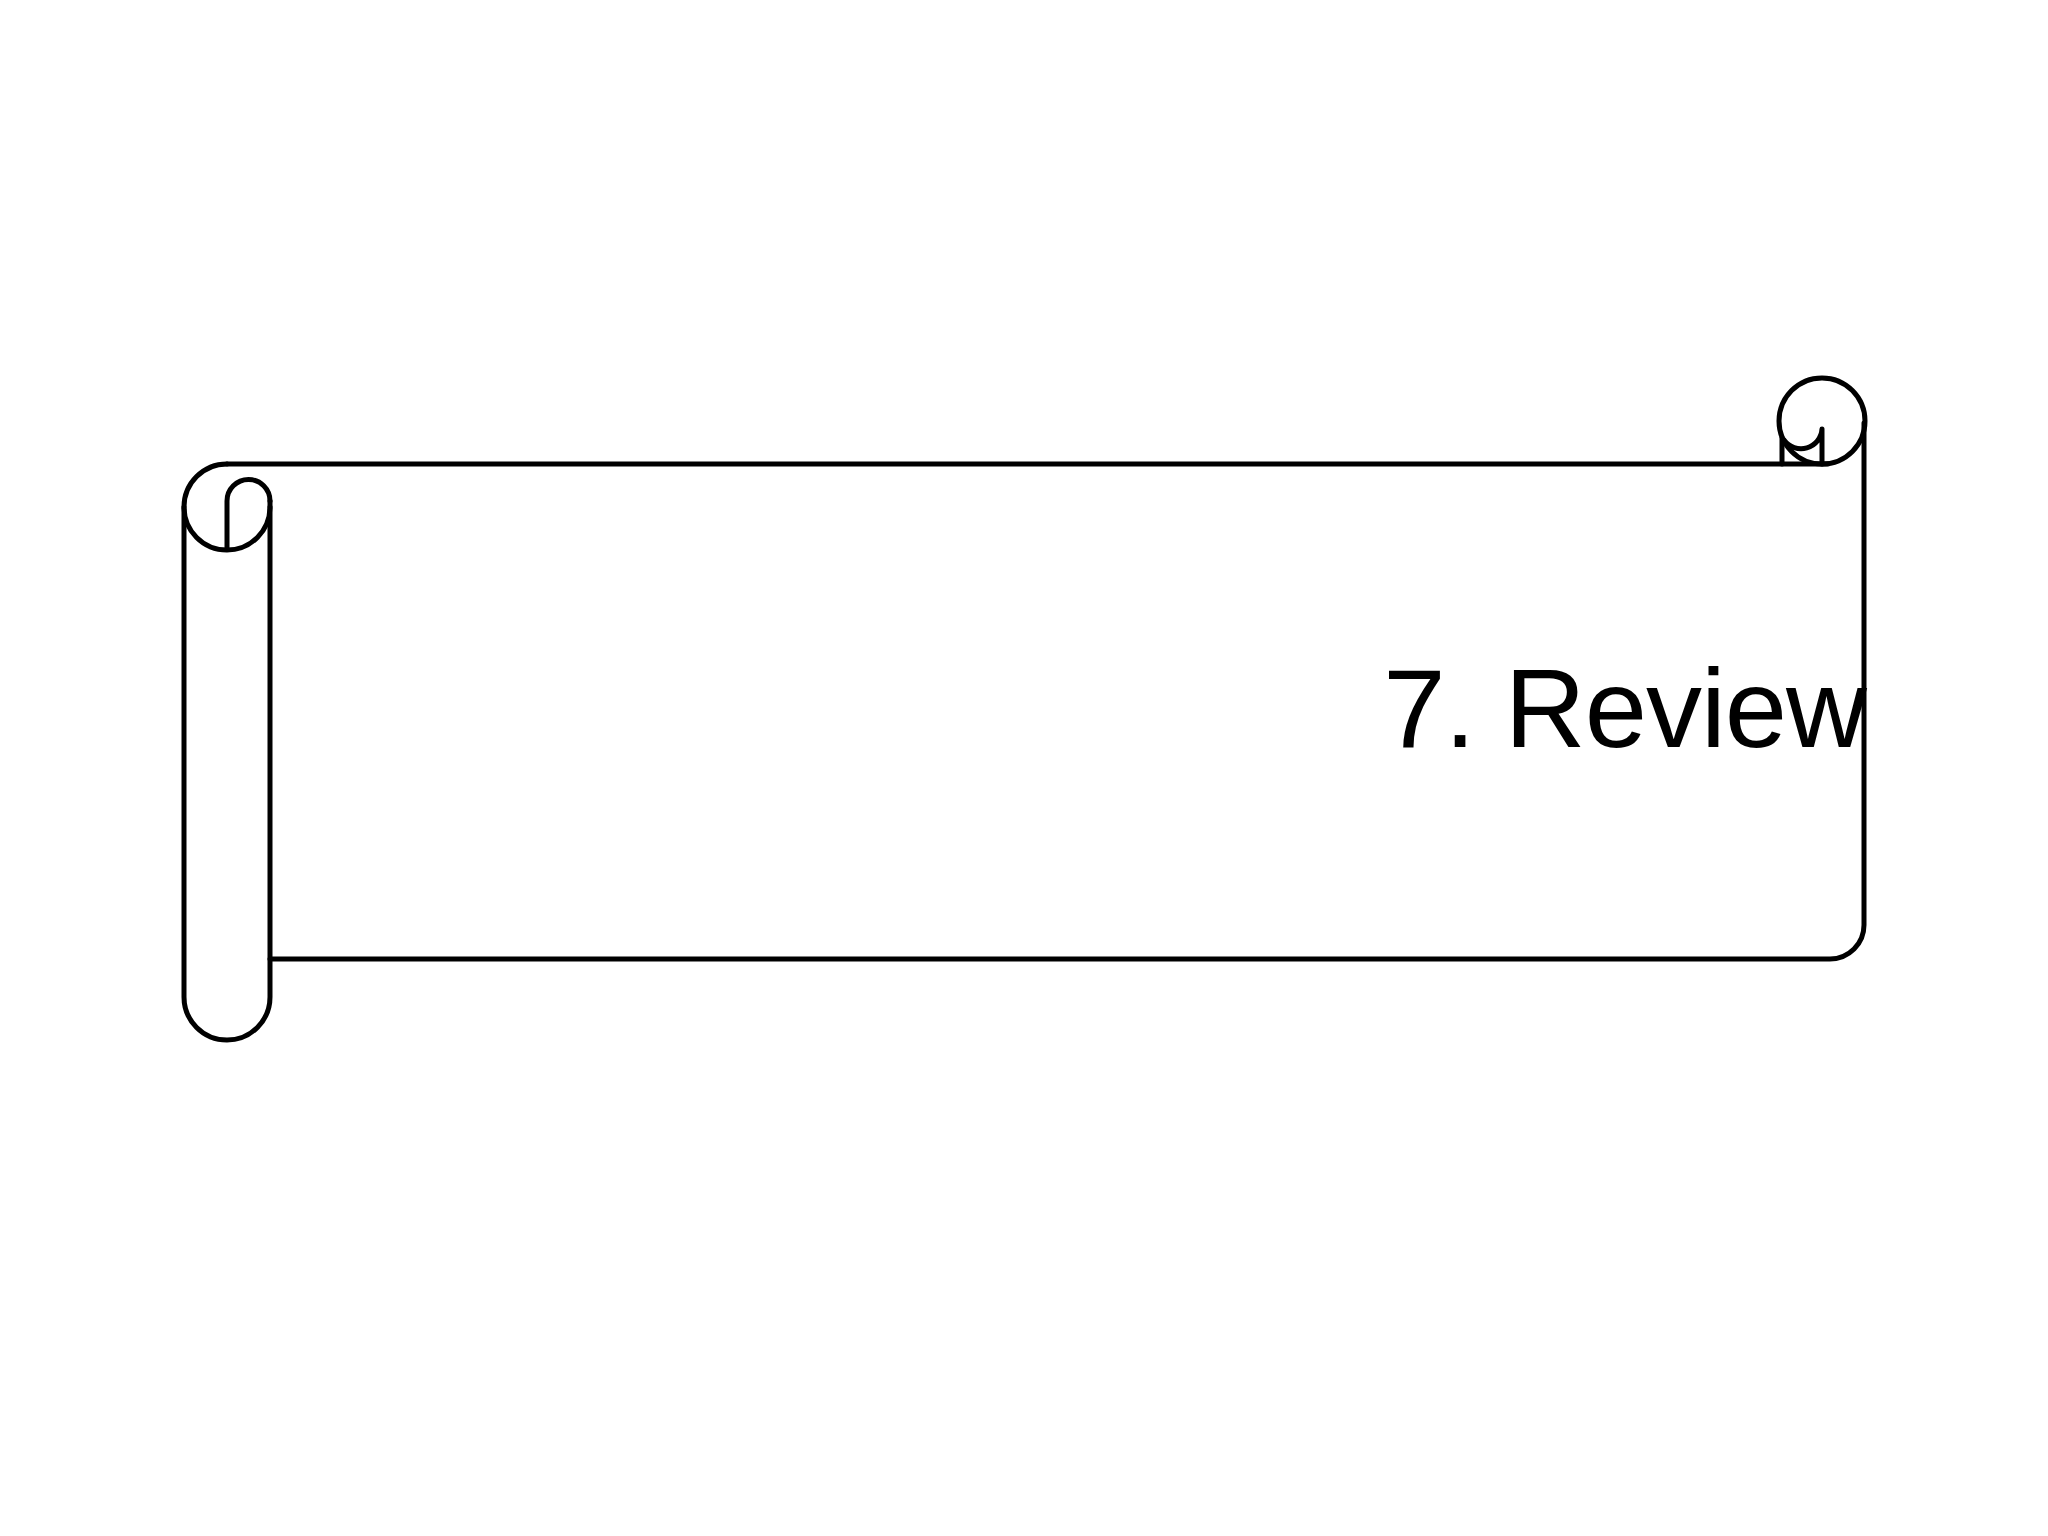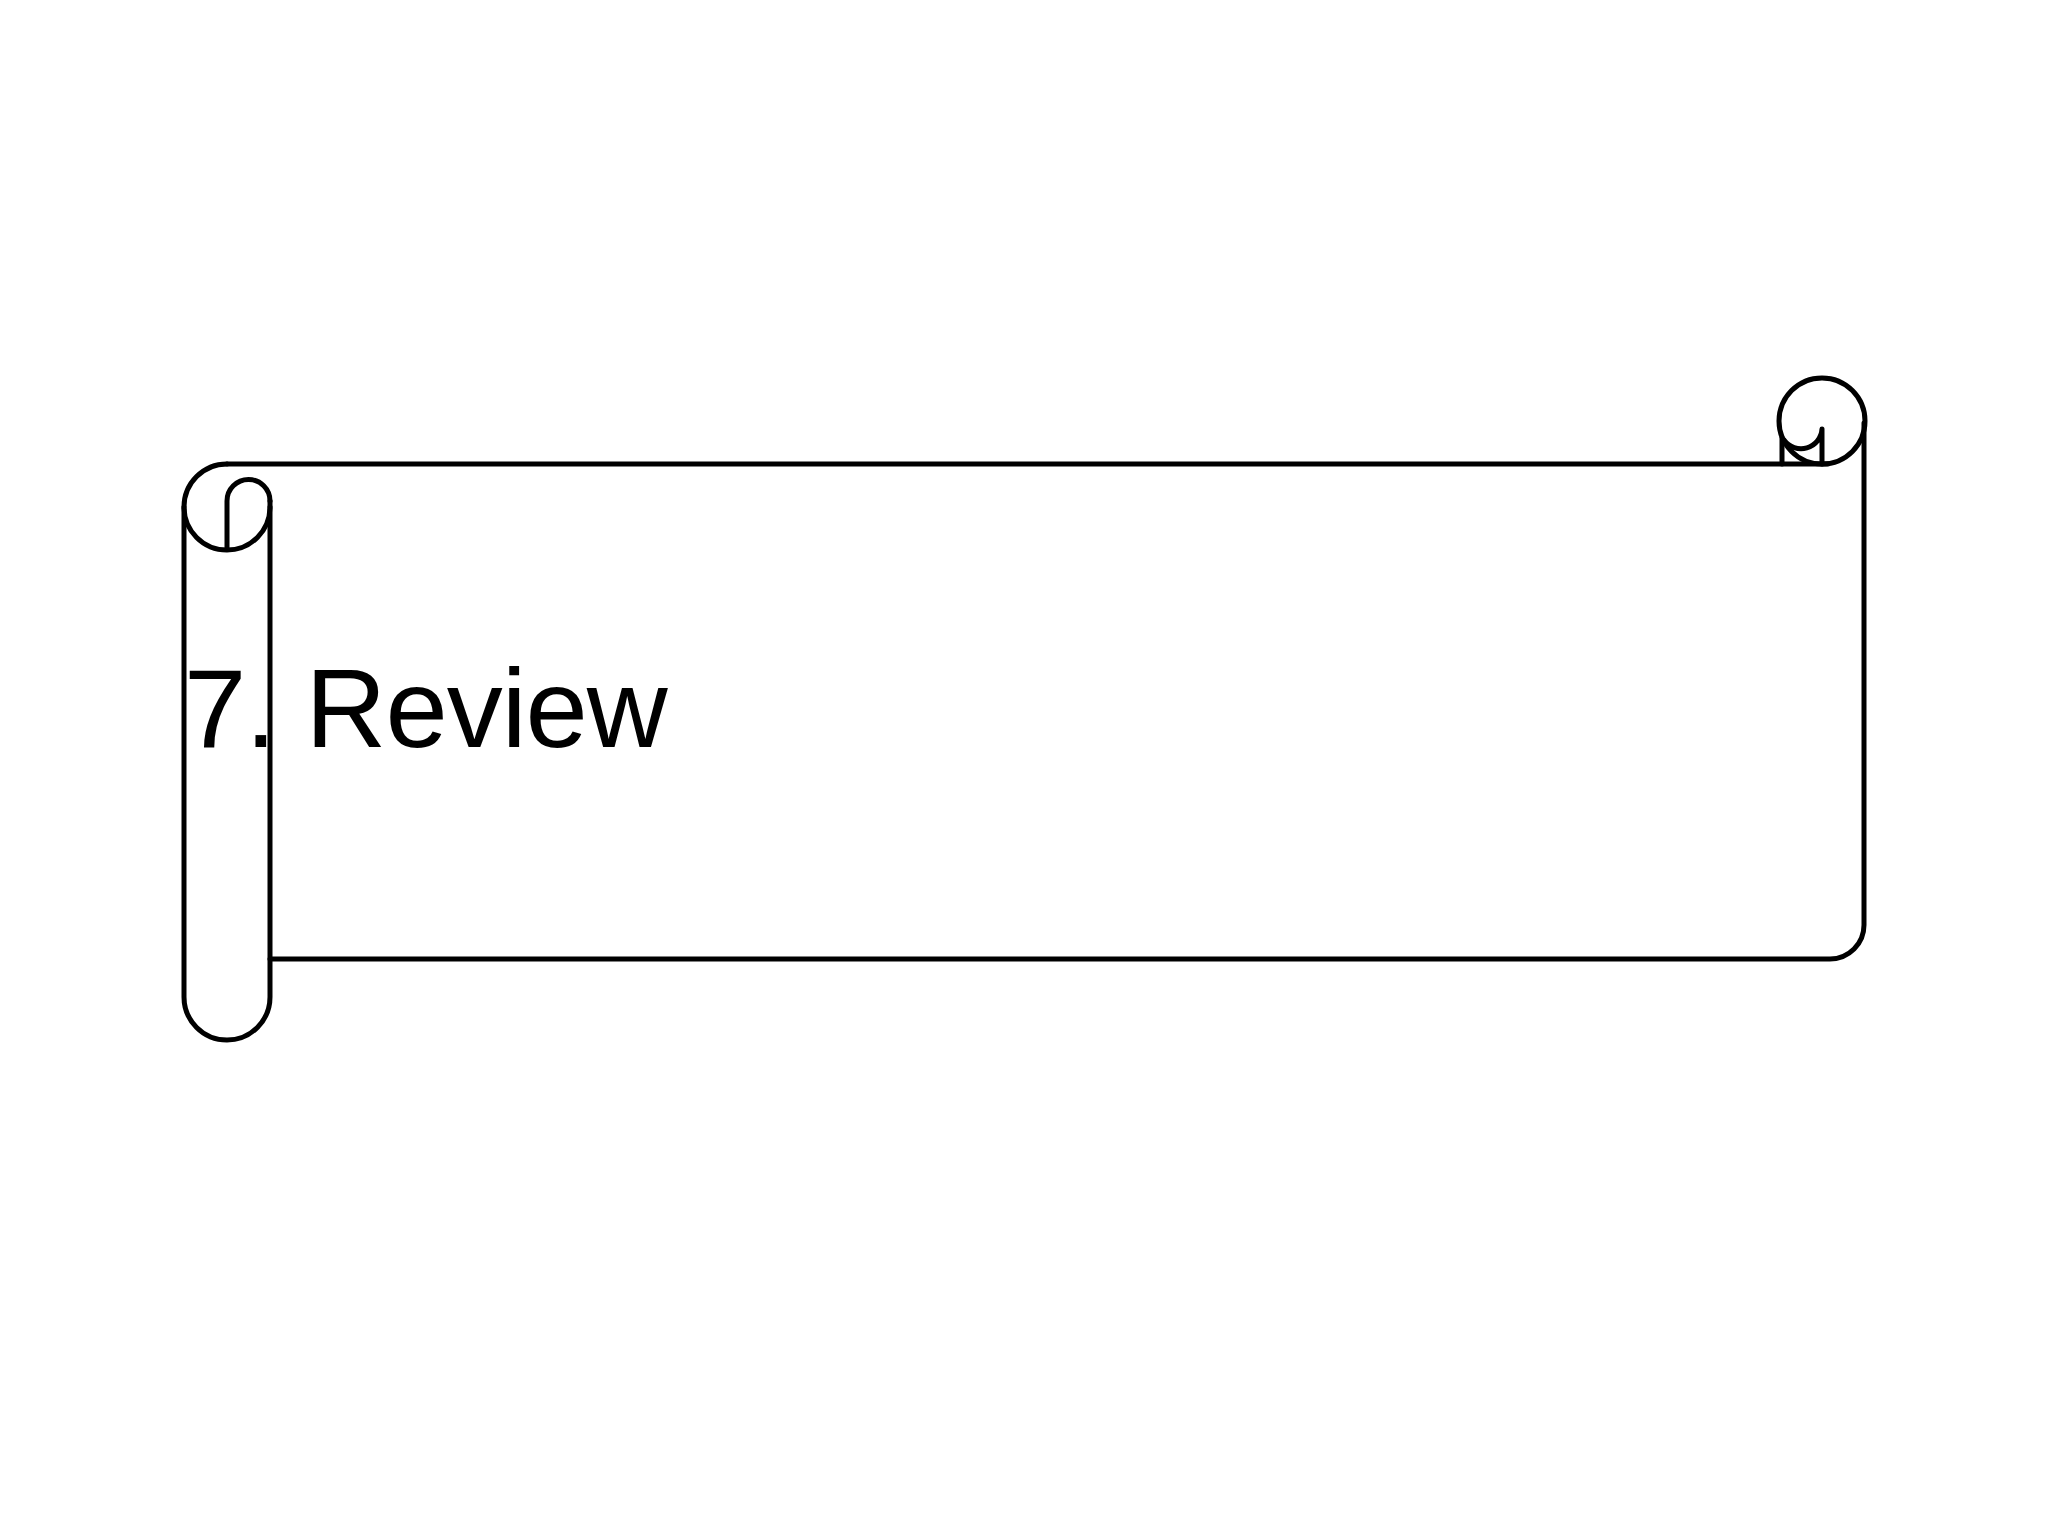--- a/index.html
+++ b/index.html
@@ -30,21 +30,21 @@
     stroke-linejoin: round;
   }
   .title-wrap {
     position: absolute;
     left: 184px;
     top: 464px;
     width: 1682px;
     height: 495px;
     display: flex;
     align-items: center;
-    justify-content: flex-start;
+    justify-content: flex-end;
   }
   .slide-title {
     font-size: 112px;
     line-height: 1;
     color: #000000;
     letter-spacing: -1px;
     white-space: nowrap;
     transform: translateY(-3px);
   }
 </style>

